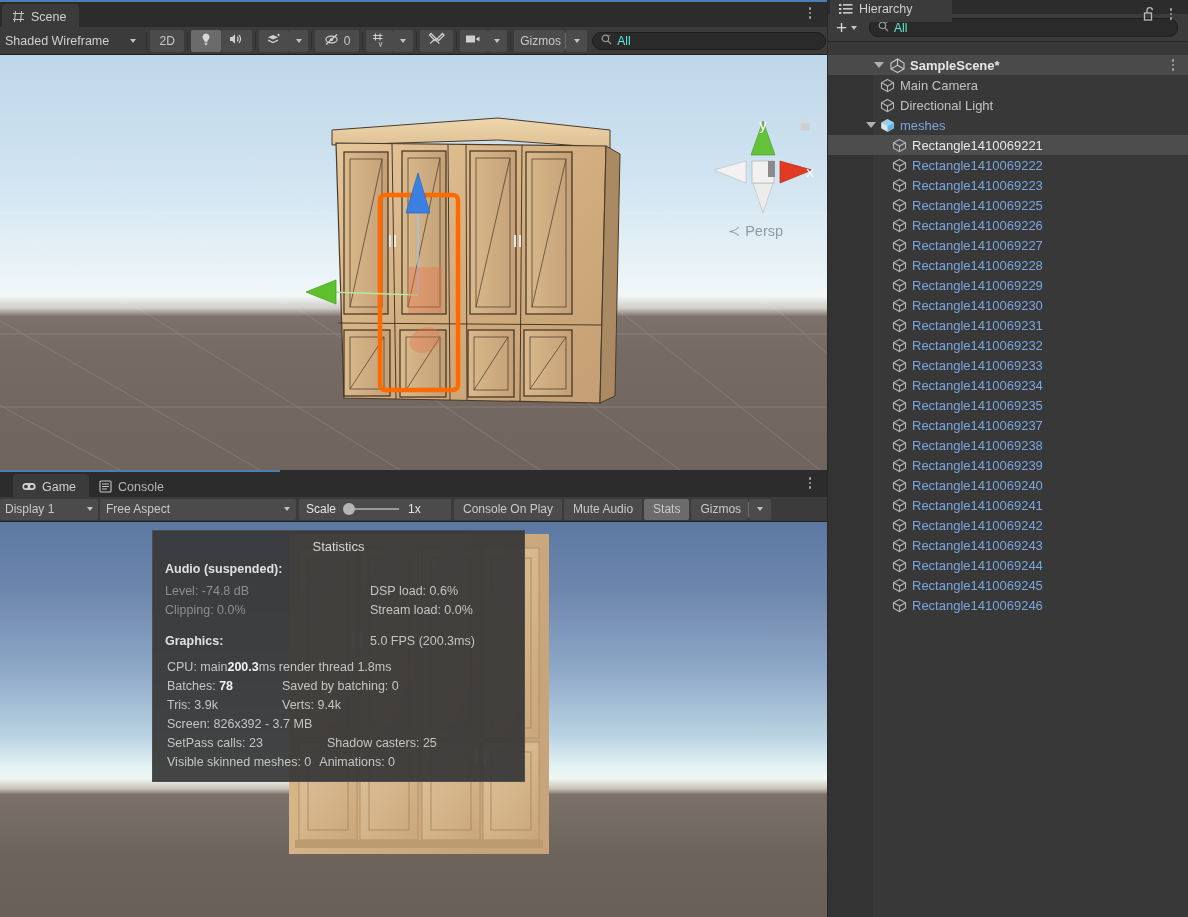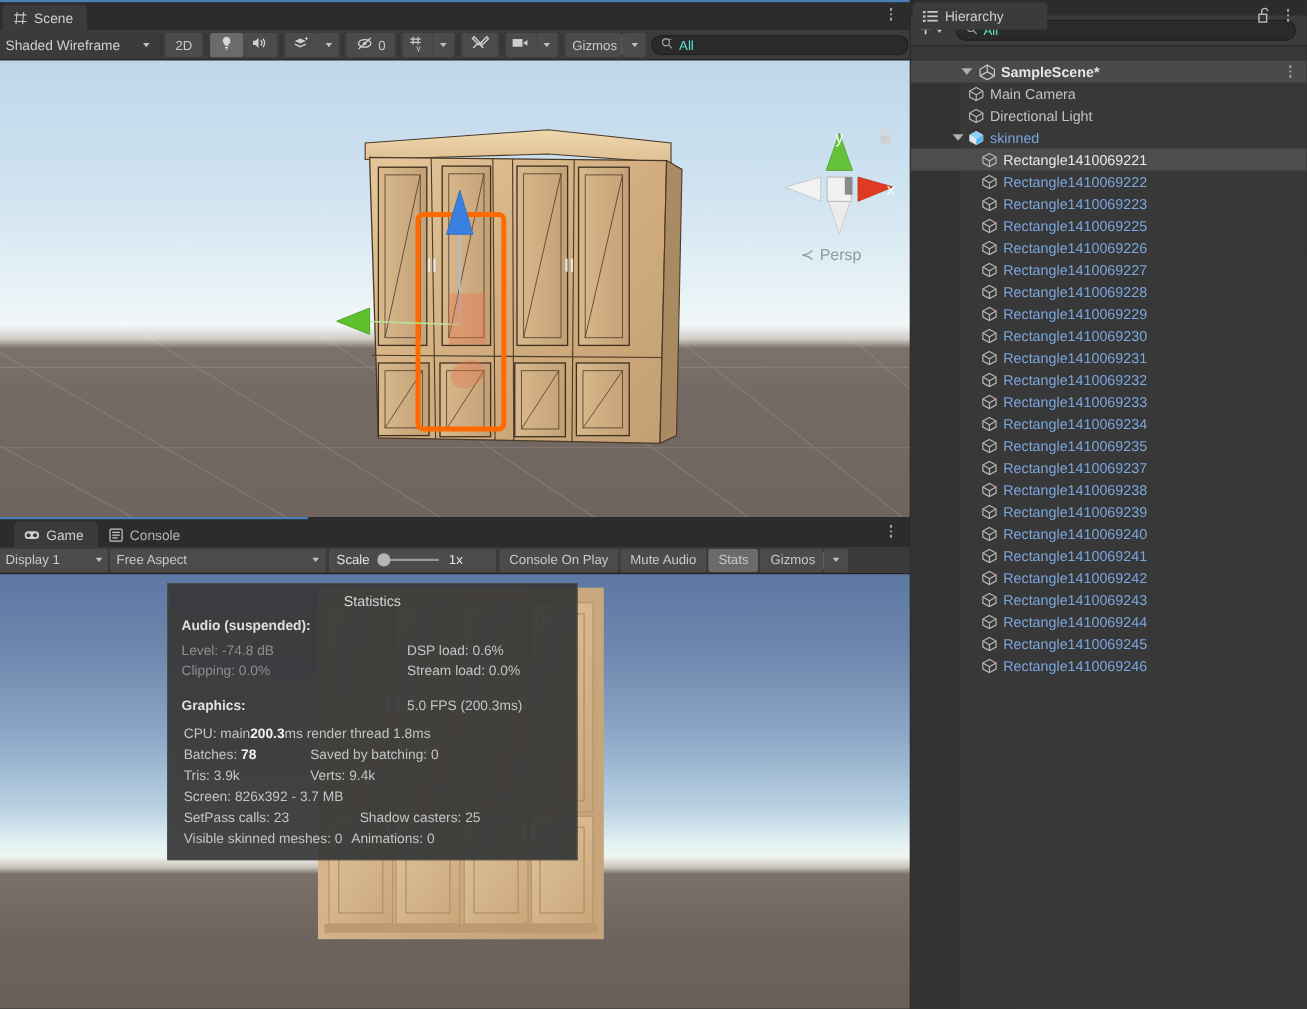--- a/index.html
+++ b/index.html
@@ -71,21 +71,21 @@
   }
   #stats-title { text-align:center; font-size:13px; color:#d6d6d6; margin-bottom:8px;}
   .st-head { font-weight:bold; color:#e0e0e0; padding-left:12px; }
   .st-row { display:flex; padding-left:12px; line-height:19px; }
   .st-dim { color:#8e8e8e; }
   .st-col1 { width:205px; }
   .st-b { font-weight:bold; color:#f0f0f0; }
 
   
   #hierarchy-panel { position:absolute; left:828px; top:0; width:360px; height:917px; background:#383838; }
-  #hier-tabbar { height:14px; background:#2c2c2c; position:relative; display:flex; align-items:flex-start; }
+  #hier-tabbar { height:14px; background:#2c2c2c; position:relative; display:flex; align-items:center; }
   #hier-toolbar { height:28px; background:#3b3b3b; display:flex; align-items:center; gap:4px; padding:0 6px; border-bottom:1px solid #272727;}
   #hier-list { position:absolute; left:0; top:55px; right:0; bottom:0; background:#383838; overflow:hidden; }
   #hier-indent-strip { position:absolute; left:0; top:0; width:45px; bottom:0; background:#333333; }
   .hrow {
     position:relative; height:20px; display:flex; align-items:center; gap:5px;
     font-size:13px; color:#c2c2c2; padding-left:0;
   }
   .hrow.scene { background:#4a4a4a; color:#e6e6e6; font-weight:bold; }
   .hrow.sel { background:#4d4d4d; color:#e8e8e8; }
   .hrow.child-link { color:#7ba6dd; }
@@ -627,21 +627,21 @@
           </div>
           <div class="hrow child-link" style="padding-left: 52px;">
             <span class="foldout" style="position: absolute; left: 36px;">
               <span class="tri"></span>
             </span>
             <span class="cubeicon"><svg width="15" height="15" viewBox="0 0 15 15">
                 <polygon points="7.5,1.5 13.5,4.8 13.5,10.2 7.5,13.5 1.5,10.2 1.5,4.8" fill="#e4e4e4" stroke="#cfcfcf" stroke-width="0.8"></polygon>
                 <polygon points="7.5,8.1 13.5,4.8 13.5,10.2 7.5,13.5" fill="#59b7ef"></polygon>
                 <polygon points="7.5,1.5 13.5,4.8 7.5,8.1 1.5,4.8" fill="#8fd2f7"></polygon>
               </svg></span>
-            <span>skinned</span>
+            <span>meshes</span>
           </div>
           <div class="hrow sel" style="padding-left: 64px;">
             <span class="cubeicon"><svg width="15" height="15" viewBox="0 0 15 15">
                 <polygon points="7.5,1.5 13.5,4.8 13.5,10.2 7.5,13.5 1.5,10.2 1.5,4.8" fill="none" stroke="#b5b5b5" stroke-width="1.1"></polygon>
                 <path d="M1.5 4.8 L7.5 8.1 L13.5 4.8 M7.5 8.1 L7.5 13.5" stroke="#b5b5b5" stroke-width="1.1" fill="none"></path>
               </svg></span>
             <span style="color: rgb(232, 232, 232);">Rectangle1410069221</span>
           </div>
           <div class="hrow child-link" style="padding-left: 64px;">
             <span class="cubeicon"><svg width="15" height="15" viewBox="0 0 15 15">

